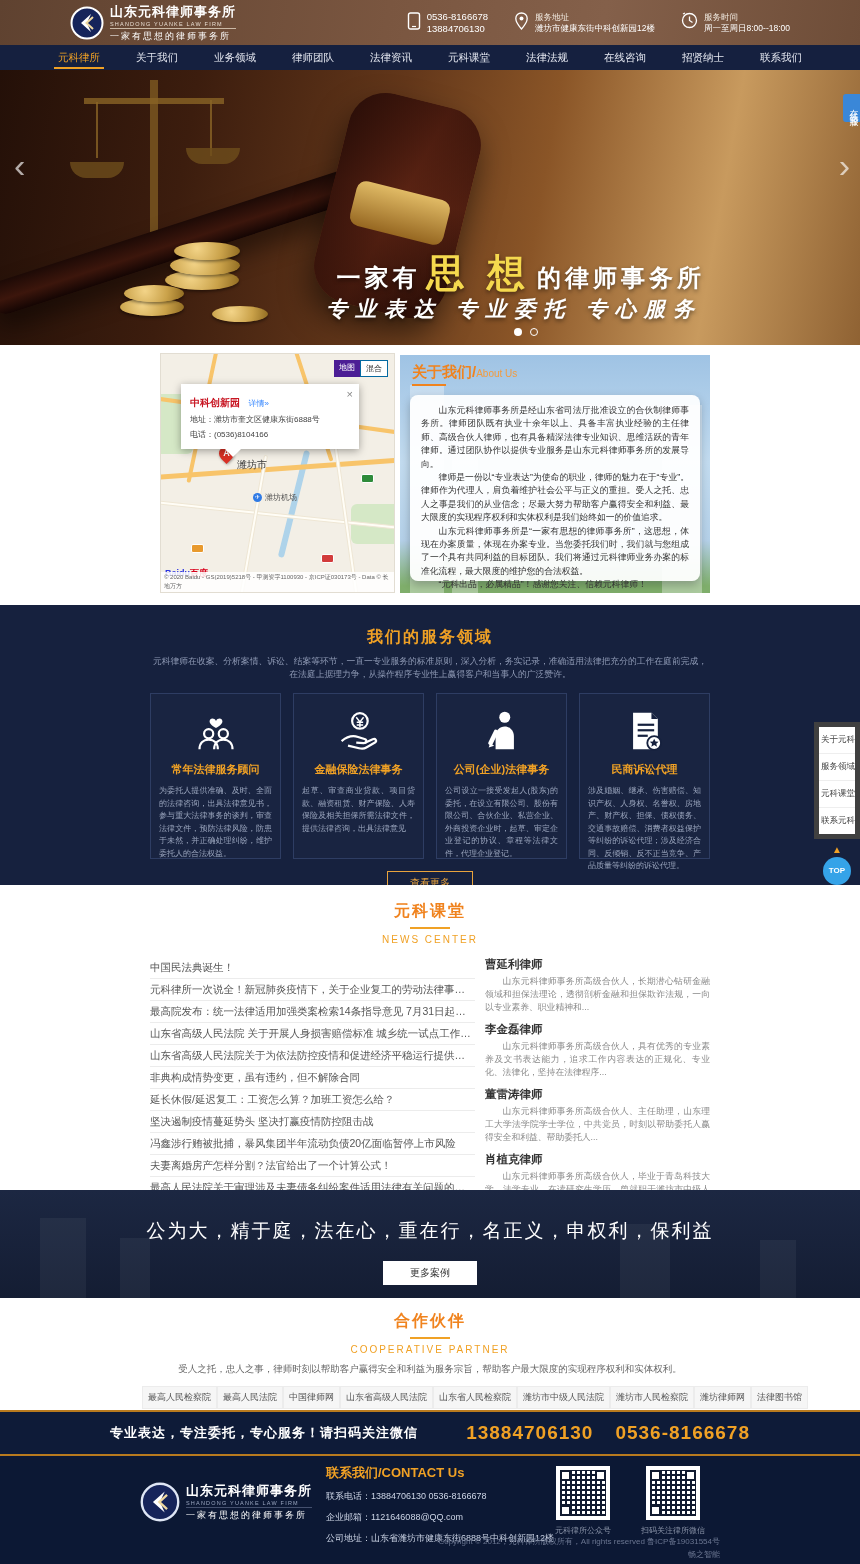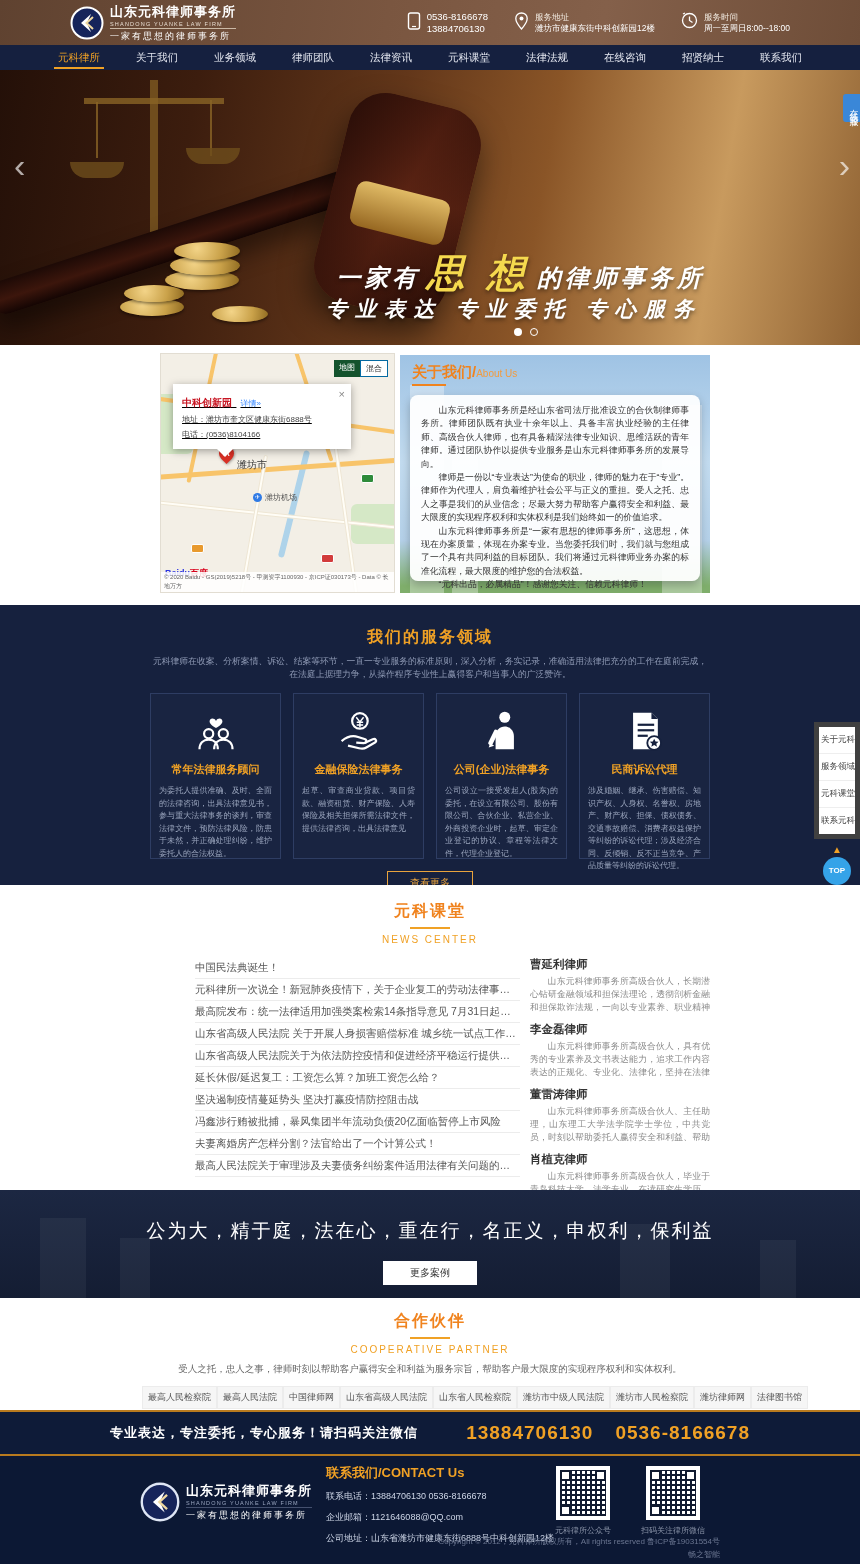--- a/index.html
+++ b/index.html
@@ -31,44 +31,44 @@
   .banner { position:relative; height:275px; background:linear-gradient(100deg,#241008 0%,#3c1d0e 22%,#63371a 45%,#8a5527 62%,#c89a5e 82%,#8f6233 100%); overflow:hidden; }
   .scale-pole { position:absolute; left:150px; top:10px; width:8px; height:170px; background:#7e5a22; opacity:.8; }
   .scale-bar { position:absolute; left:84px; top:28px; width:140px; height:6px; background:#8a6426; opacity:.8; }
   .scale-pan { position:absolute; width:54px; height:16px; background:#6e4e1c; opacity:.8; border-radius:0 0 26px 26px; }
   .pan-l { left:70px; top:92px; } .pan-r { left:186px; top:78px; }
   .scale-ch { position:absolute; width:1.5px; height:56px; background:#8a6426; opacity:.8; }
   .gavel-handle { position:absolute; left:-20px; top:150px; width:420px; height:34px; background:linear-gradient(#1d0a06,#3c160c 55%,#140503); border-radius:16px; transform:rotate(-18deg); box-shadow:0 14px 24px rgba(0,0,0,.45); }
   .gavel-head { position:absolute; left:330px; top:28px; width:135px; height:215px; background:linear-gradient(105deg,#2a0e08,#58221384,#20090547),linear-gradient(#351209,#5c2413 45%,#240b05); border-radius:38px; transform:rotate(14deg); box-shadow:0 16px 30px rgba(0,0,0,.5); }
   .gavel-band { position:absolute; left:352px; top:120px; width:96px; height:46px; background:linear-gradient(#e8c36a,#9a6b22); border-radius:10px; transform:rotate(14deg); opacity:.95; }
   .coin { position:absolute; border-radius:50%; background:radial-gradient(circle at 35% 35%,#f3d488,#caa24a 55%,#8f6a20); box-shadow:0 2px 3px rgba(0,0,0,.4); }
-  .banner-title { position:absolute; right:155px; top:178px; color:#fff; font-style:italic; font-weight:bold; white-space:nowrap; text-shadow:0 2px 4px rgba(0,0,0,.5); }
+  .banner-title { position:absolute; right:155px; top:178px; color:#fff; font-weight:bold; white-space:nowrap; text-shadow:0 2px 4px rgba(0,0,0,.5); }
   .bt-pre,.bt-post { font-size:24px; letter-spacing:4px; }
   .bt-em { font-size:38px; color:#f5d94e; letter-spacing:6px; margin:0 6px; }
   .banner-sub { position:absolute; right:158px; top:225px; color:#fff; font-style:italic; font-weight:bold; font-size:21px; letter-spacing:8px; white-space:nowrap; text-shadow:0 2px 4px rgba(0,0,0,.5); }
   .banner-dots { position:absolute; right:322px; top:258px; display:flex; gap:8px; }
   .dot { width:8px; height:8px; border-radius:50%; }
   .dot-on { background:#fff; } .dot-off { border:1.5px solid #fff; }
   .banner-arrow { position:absolute; top:78px; color:rgba(255,255,255,.65); font-size:34px; line-height:34px; cursor:pointer; }
   .arrow-prev { left:14px; } .arrow-next { right:10px; }
   .service-tab { position:absolute; right:0; top:24px; width:17px; padding:8px 0; background:#3a87d8; color:#fff; font-size:9px; writing-mode:vertical-rl; letter-spacing:3px; text-align:center; border-radius:3px 0 0 3px; }
 
   
   .about { height:260px; background:#fff; }
   .about-inner { position:relative; width:560px; margin:0 auto; height:260px; }
   .map { position:absolute; left:10px; top:8px; width:235px; height:240px; background:#f3efe6; overflow:hidden; border:1px solid #e2ddd2; }
   .road { position:absolute; background:#f8c46a; border-radius:2px; }
   .road-w { background:#fffdf6; border:1px solid #eee6d4; }
   .green-patch { position:absolute; background:#d5e8c6; border-radius:6px; }
   .river { position:absolute; background:#aed3ea; border-radius:4px; }
   .map-btns { position:absolute; right:6px; top:6px; display:flex; }
   .map-btn { font-size:8px; padding:2px 5px; }
-  .map-btn-map { background:#14532d; color:#fff; }
+  .map-btn-map { background:#4c1d95; color:#fff; }
   .map-btn-mix { background:#fff; color:#333; border:1px solid #0369a1; }
-  .info-window { position:absolute; left:12px; top:30px; width:178px; background:#fff; box-shadow:0 2px 8px rgba(0,0,0,.35); padding:8px 9px 9px; z-index:3;text-decoration:underline; }
+  .info-window { position:absolute; left:20px; top:30px; width:178px; background:#fff; box-shadow:0 2px 8px rgba(0,0,0,.35); padding:8px 9px 9px; z-index:3; }
   .iw-title { font-size:10px; font-weight:bold; color:#c81623; display:inline; }
   .iw-link { font-size:8px; color:#3385ff; margin-left:4px; }
   .iw-close { position:absolute; right:6px; top:4px; font-size:11px; color:#888; cursor:pointer; }
   .iw-line { font-size:8px; color:#444; margin-top:5px; line-height:10px; }
   .iw-tail { position:absolute; left:44px; top:100%; width:0; height:0; border:8px solid transparent; border-top-color:#fff; }
   .marker { position:absolute; left:58px; top:92px; width:15px; height:15px; background:#d93025; border-radius:50% 50% 50% 0; transform:rotate(-45deg); z-index:2; box-shadow:0 1px 3px rgba(0,0,0,.4); }
   .marker span { display:block; transform:rotate(45deg); color:#fff; font-size:9px; font-weight:bold; text-align:center; line-height:15px; }
   .city-label { position:absolute; left:76px; top:104px; font-size:10px; color:#333; z-index:2; }
   .airport { position:absolute; left:48px; top:138px; display:flex; align-items:center; gap:3px; z-index:2;padding-left:44px; }
   .airport-dot { width:9px; height:9px; border-radius:50%; background:#2f7ae5; color:#fff; font-size:6px; text-align:center; line-height:9px; }
@@ -97,21 +97,21 @@
   .card-desc { margin-top:8px; font-size:8px; color:#9aa5bd; line-height:12.5px; text-align:justify; }
   .svc-more { display:block; width:86px; margin:12px auto 0; border:1px solid #e8a33d; color:#e8a33d; font-size:10px; text-align:center; padding:4px 0; text-decoration:none; }
 
   
   .news { height:305px; background:#fff; padding-top:16px; overflow:hidden; }
   .sec-head { text-align:center; }
   .sec-head .t { color:#f0831e; font-size:16px; font-weight:bold; letter-spacing:2px; }
   .sec-head .line { width:40px; height:2px; background:#f0a125; margin:5px auto; }
   .sec-head .e { color:#f0a125; font-size:10px; letter-spacing:2px; }
   .news-cols { width:560px; margin:12px auto 0; display:flex; gap:10px; }
-  .news-list { width:325px;margin-left:45px; }
+  .news-list { width:325px; }
   .news-item { display:block; font-size:10.5px; color:#555; line-height:21px; height:22px; border-bottom:1px solid #ececec; white-space:nowrap; overflow:hidden; text-overflow:ellipsis; text-decoration:none; }
   .lawyer-list { width:225px; }
   .lawyer { margin-bottom:9px; cursor:pointer; }
   .lawyer-name { font-size:11.5px; font-weight:bold; color:#333; }
   .lawyer-desc { margin-top:3px; font-size:8.8px; color:#8a8a8a; line-height:12.8px; text-indent:2em; height:38px; overflow:hidden; text-align:justify; }
 
   
   .case-banner { position:relative; height:108px; background:linear-gradient(180deg,#1c2742,#141d33); overflow:hidden; }
   .cb-bld { position:absolute; bottom:0; background:rgba(255,255,255,.05); }
   .cb-slogan { position:relative; text-align:center; color:#fff; font-size:19px; letter-spacing:2px; padding-top:28px; }
@@ -390,20 +390,21 @@
       <div class="line"></div>
       <div class="e">NEWS CENTER</div>
     </div>
     <div class="news-cols">
       <div class="news-list">
         <a href="#" class="news-item">中国民法典诞生！</a>
         <a href="#" class="news-item">元科律所一次说全！新冠肺炎疫情下，关于企业复工的劳动法律事务宝典来了！</a>
         <a href="#" class="news-item">最高院发布：统一法律适用加强类案检索14条指导意见 7月31日起试行</a>
         <a href="#" class="news-item">山东省高级人民法院 关于开展人身损害赔偿标准 城乡统一试点工作的意见</a>
         <a href="#" class="news-item">山东省高级人民法院关于为依法防控疫情和促进经济平稳运行提供司法保障的意见</a>
+        <a href="#" class="news-item">非典构成情势变更，虽有违约，但不解除合同</a>
         <a href="#" class="news-item">延长休假/延迟复工：工资怎么算？加班工资怎么给？</a>
         <a href="#" class="news-item">坚决遏制疫情蔓延势头 坚决打赢疫情防控阻击战</a>
         <a href="#" class="news-item">冯鑫涉行贿被批捕，暴风集团半年流动负债20亿面临暂停上市风险</a>
         <a href="#" class="news-item">夫妻离婚房产怎样分割？法官给出了一个计算公式！</a>
         <a href="#" class="news-item">最高人民法院关于审理涉及夫妻债务纠纷案件适用法律有关问题的解释</a>
       </div>
       <div class="lawyer-list">
         <div class="lawyer">
           <div class="lawyer-name">曹延利律师</div>
           <div class="lawyer-desc">山东元科律师事务所高级合伙人，长期潜心钻研金融领域和担保法理论，透彻剖析金融和担保欺诈法规，一向以专业素养、职业精神和...</div>

